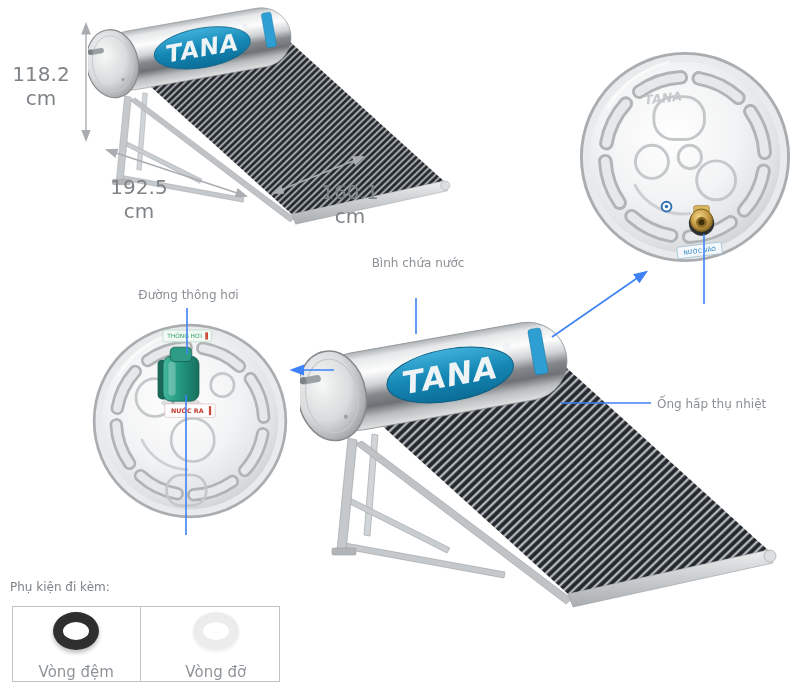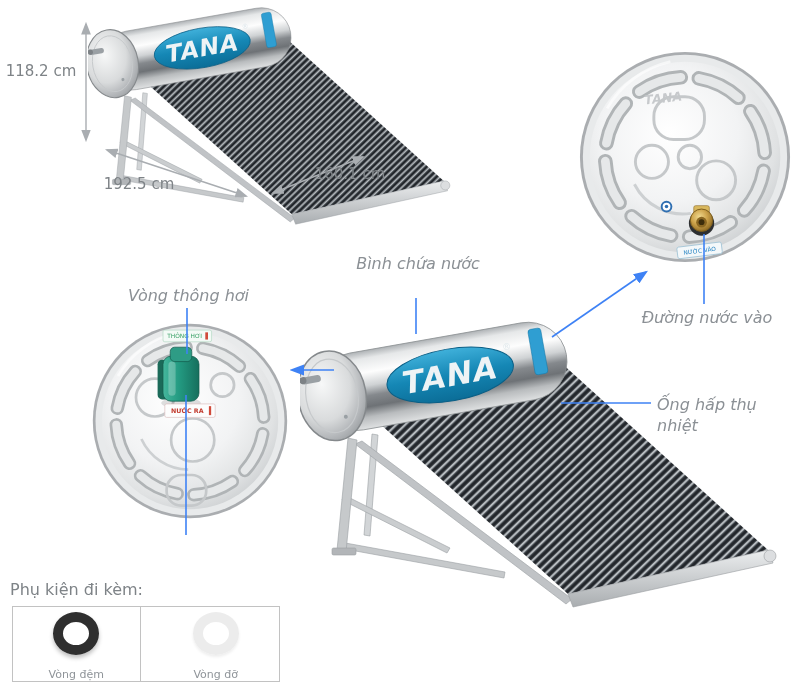--- a/index.html
+++ b/index.html
@@ -1,29 +1,29 @@
 <!DOCTYPE html>
 <html><head>
 <meta charset="utf-8">
 <style>
   html,body{margin:0;padding:0;background:#ffffff;}
   .stage{position:relative;width:800px;height:696px;background:#ffffff;overflow:hidden;
          font-family:"DejaVu Sans","Liberation Sans",sans-serif;}
   .abs{position:absolute;}
-  .callout{color:#8b9095;font-size:16px;line-height:21px;text-align:center;font-style:italic;}
-  .dim{color:#7e8387;font-size:15px;text-align:center;}
-  .acc-title{color:#7e8387;font-size:16px;}
+  .callout{color:#8b9095;font-size:12px;line-height:21px;text-align:center;}
+  .dim{color:#7e8387;font-size:20px;text-align:center;}
+  .acc-title{color:#7e8387;font-size:12px;}
   .acc-box{position:absolute;left:12px;top:606px;width:268px;height:76px;
            border:1px solid #c2c2c2;display:flex;box-sizing:border-box;background:#fff;}
   .acc-cell{flex:1;display:flex;flex-direction:column;align-items:center;box-sizing:border-box;}
   .acc-cell + .acc-cell{border-left:1px solid #c2c2c2;padding-left:12px;}
   .ring{width:26px;height:26px;border-radius:50%;margin:5px auto 1px;}
   .ring-black{border:10px solid #2f2f2f;box-shadow:0 3px 4px rgba(0,0,0,.25), inset 0 2px 2px rgba(255,255,255,.3);}
   .ring-white{border:10px solid #ececec;box-shadow:0 2px 3px rgba(0,0,0,.07);}
-  .acc-label{color:#8f9499;font-size:11px;margin-top:12px;}
+  .acc-label{color:#8f9499;font-size:15px;margin-top:12px;}
   svg{display:block;}
 </style>
 </head>
 <body>
 
 <div class="stage">
 
   <svg width="0" height="0" style="position:absolute" aria-hidden="true">
     <defs>
       <linearGradient id="steelTank" x1="0" y1="0" x2="0" y2="1">
@@ -205,28 +205,27 @@
     </g>
     <g stroke="#a9adb1" stroke-width="1.4">
       <line x1="86" y1="24" x2="86" y2="140" marker-start="url(#arrowGrayS)" marker-end="url(#arrowGrayE)"></line>
       <line x1="107" y1="150" x2="246" y2="196" marker-start="url(#arrowGrayS)" marker-end="url(#arrowGrayE)"></line>
       <line x1="273" y1="193" x2="363" y2="157" marker-start="url(#arrowGrayS)" marker-end="url(#arrowGrayE)"></line>
     </g>
   </svg>
 
   <div class="abs dim" style="left:0px;top:62px;width:82px">118.2 cm</div>
   <div class="abs dim" style="left:95px;top:175px;width:88px">192.5 cm</div>
-  <div class="abs dim" style="left:304px;top:165px;width:92px">160.1 cm</div>
+  <div class="abs dim" style="left:304px;top:180px;width:92px">160.1 cm</div>
 
   <div class="abs callout" style="left:298px;top:253px;width:240px">
     <div>Bình chứa nước</div>
   </div>
-  <div class="abs callout" style="left:632px;top:307px;width:150px">Đường nước vào</div>
   <div class="abs callout" style="left:657px;top:394px;width:145px;text-align:left">Ống hấp thụ nhiệt</div>
-  <div class="abs callout" style="left:116px;top:285px;width:145px">Vòng thông hơi</div>
+  <div class="abs callout" style="left:116px;top:285px;width:145px">Đường thông hơi</div>
 
   <div class="abs acc-title" style="left:10px;top:580px">Phụ kiện đi kèm:</div>
   <div class="acc-box">
     <div class="acc-cell">
       <div class="ring ring-black"></div>
       <div class="acc-label">Vòng đệm</div>
     </div>
     <div class="acc-cell">
       <div class="ring ring-white"></div>
       <div class="acc-label">Vòng đỡ</div>

